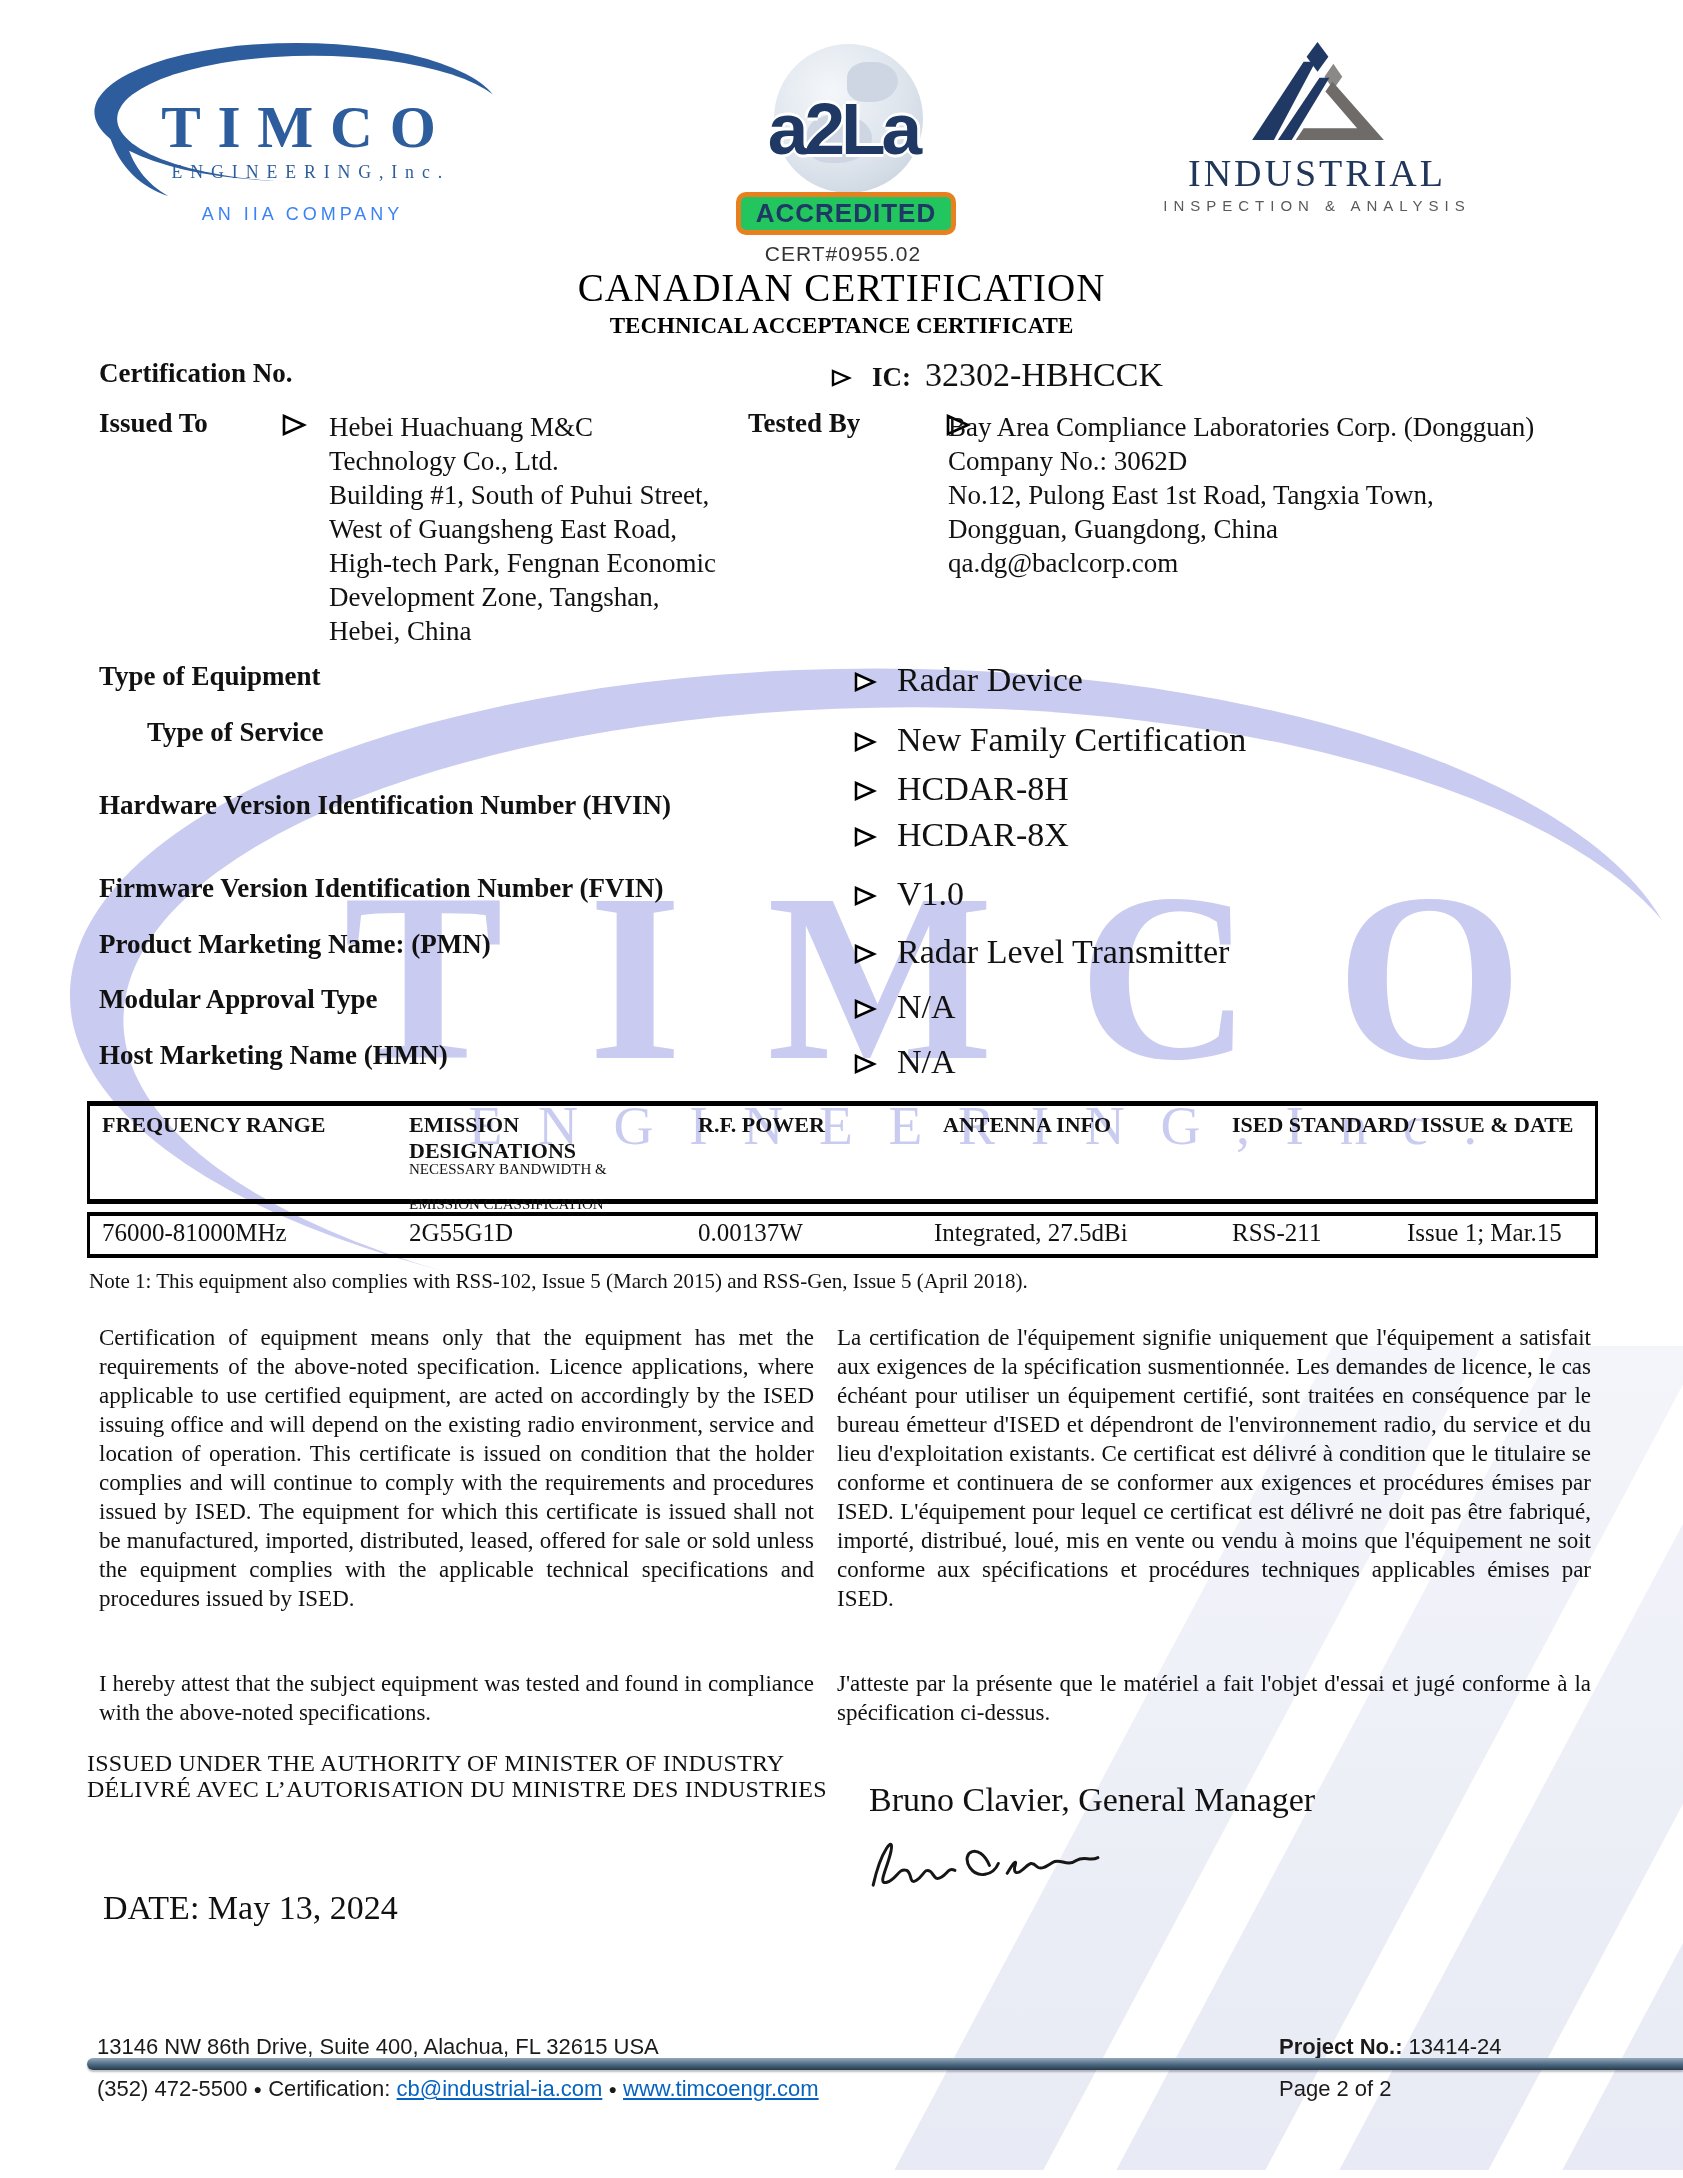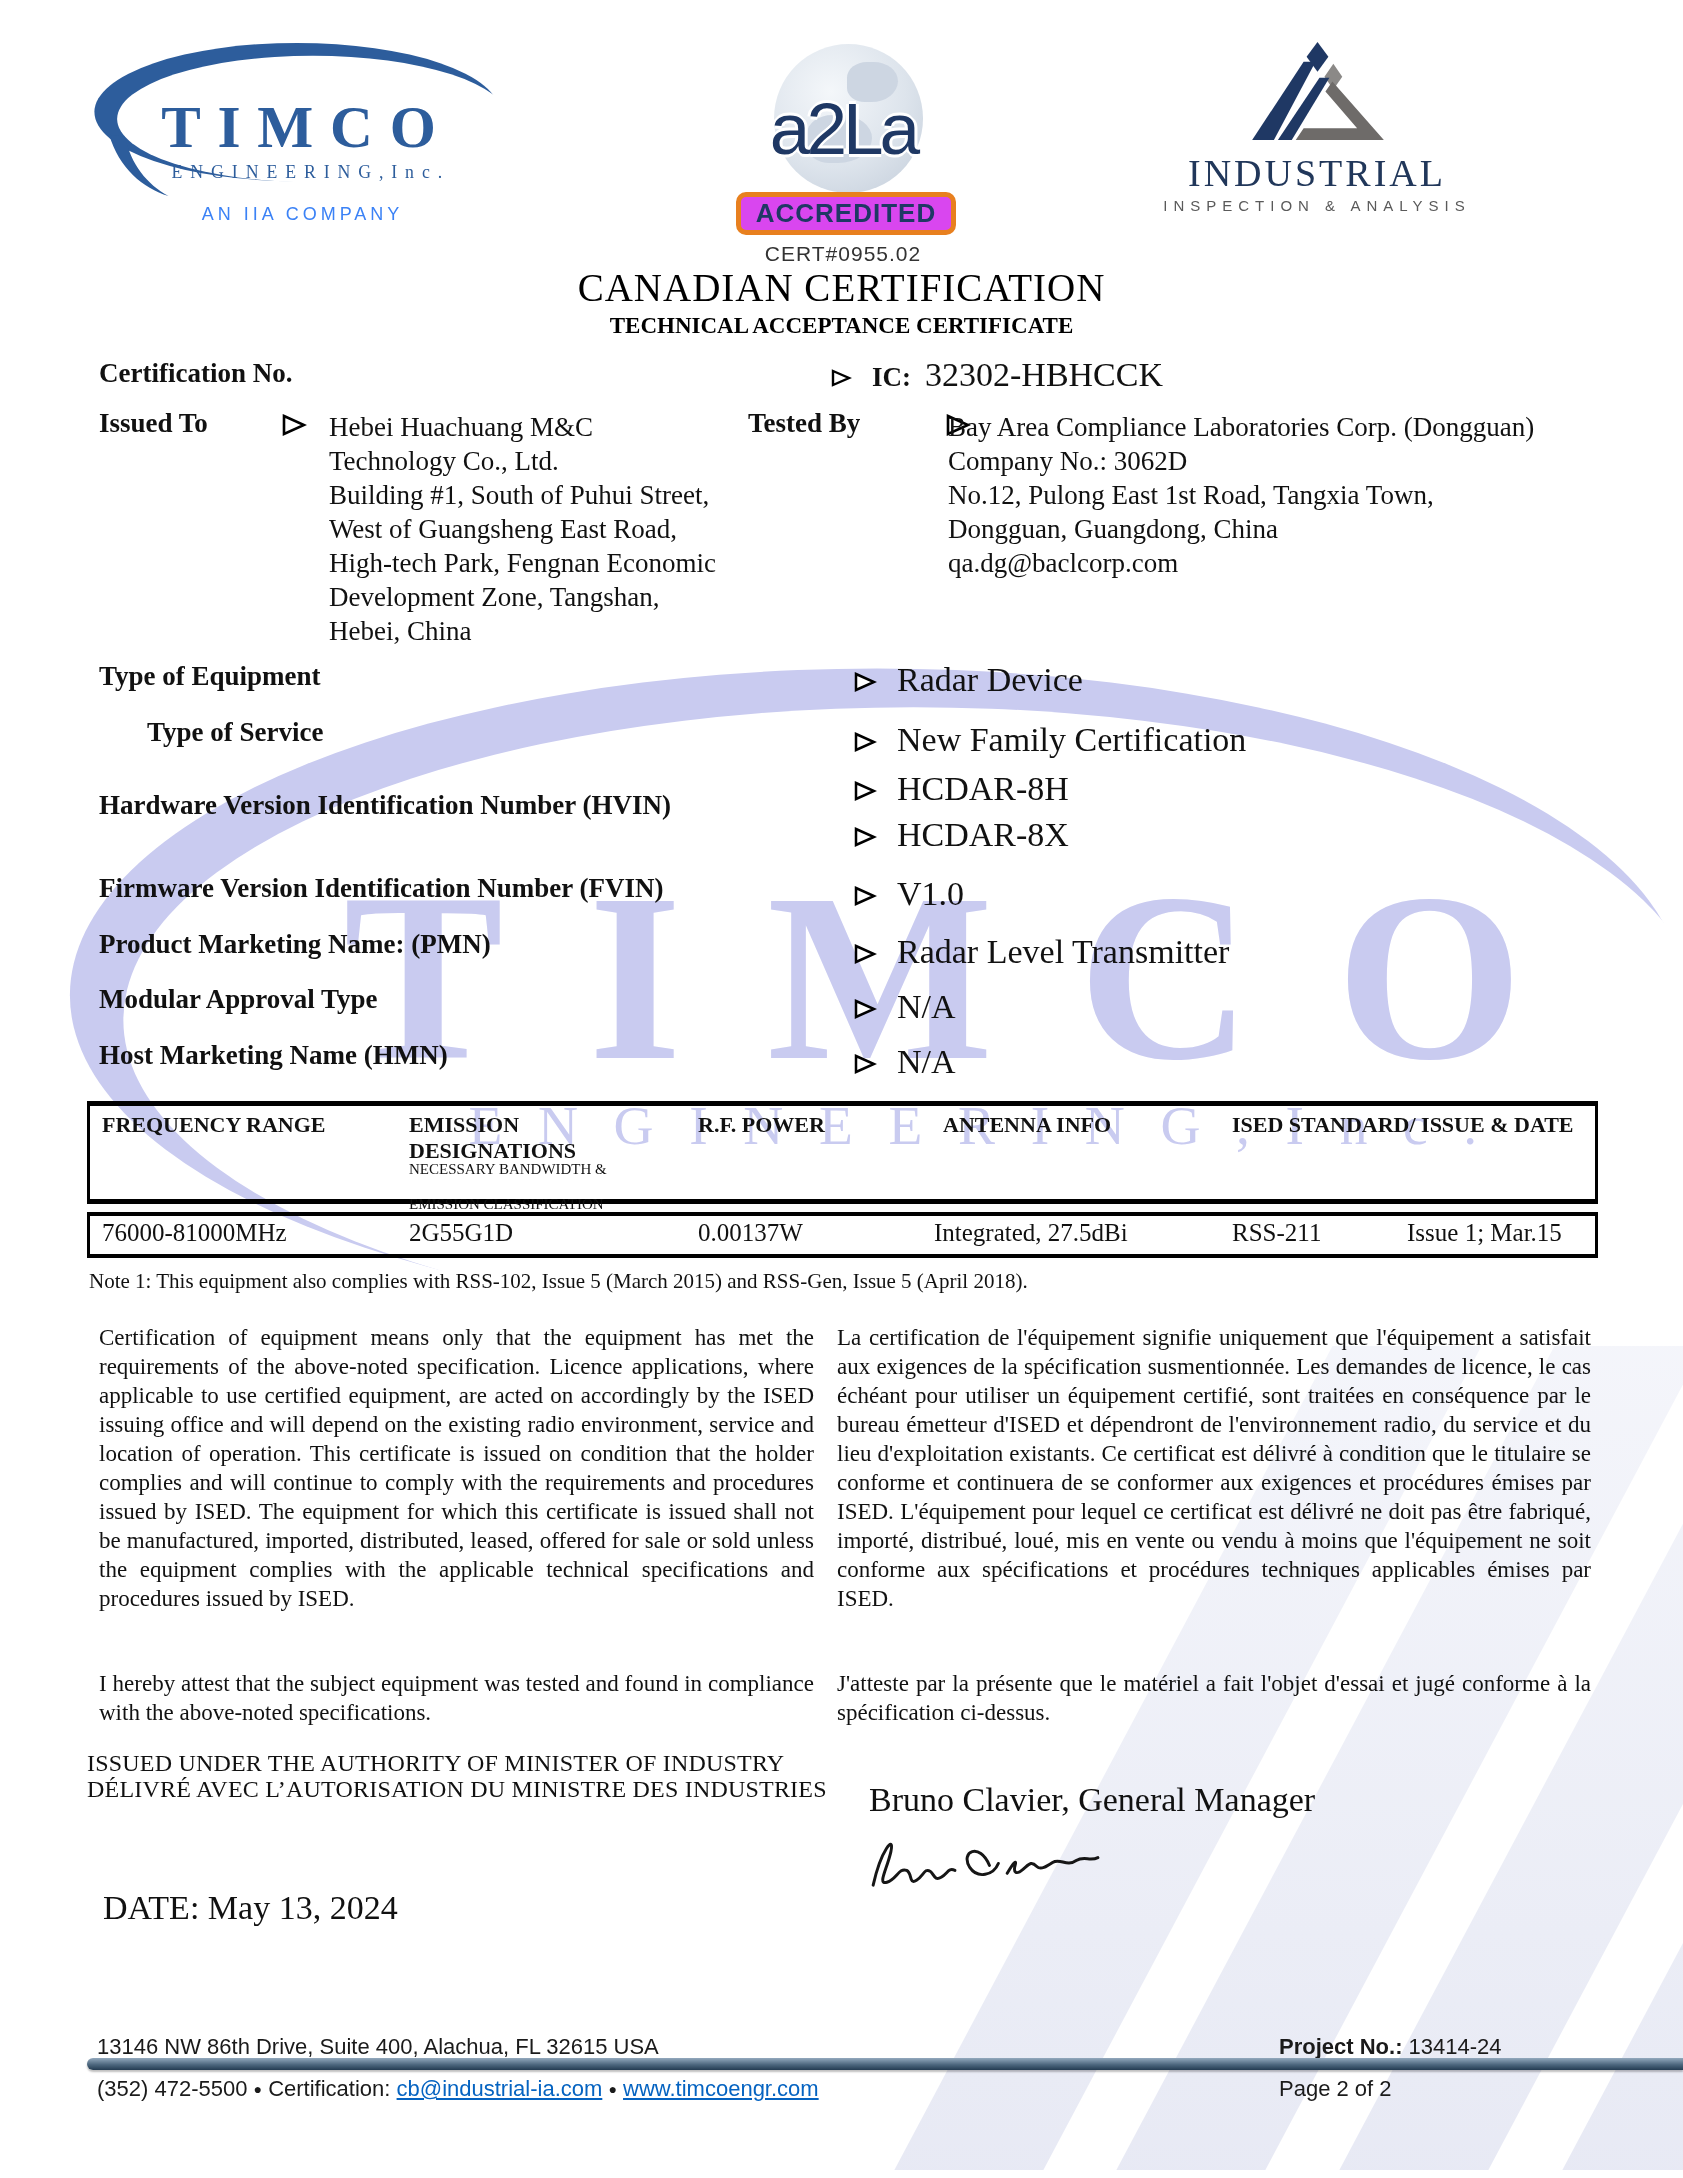--- a/index.html
+++ b/index.html
@@ -15,23 +15,23 @@
   .watermark{position:absolute;z-index:1;left:40px;top:624px;width:1624px;height:693px;}
   
   .timco-logo{left:91px;top:38px;width:412px;height:168px;}
   .timco-tagline{left:149px;top:204px;width:307px;text-align:center;
      font-family:"Liberation Sans",sans-serif;font-size:18px;letter-spacing:4px;color:#3b82f6;}
   .a2la{left:728px;top:36px;width:230px;text-align:center;}
   .a2la-globe{position:absolute;left:46px;top:8px;width:149px;height:149px;border-radius:50%;
      background:radial-gradient(circle at 38% 32%,#f4f7fa 0%,#dde4ec 55%,#c2ccd9 100%);}
   .a2la-blob{position:absolute;background:#cdd6e2;border-radius:45% 55% 60% 40%;}
   .a2la-mark{position:absolute;left:6px;top:51px;width:218px;
-     font-family:"Liberation Sans",sans-serif;font-weight:normal;font-size:73px;color:#1f3864;
+     font-family:"Liberation Sans",sans-serif;font-weight:bold;font-size:73px;color:#1f3864;
      text-shadow:-3px 0 0 #fff,3px 0 0 #fff,0 -3px 0 #fff,0 3px 0 #fff;letter-spacing:-4px;}
-  .a2la-box{position:absolute;left:8px;top:156px;width:198px;padding:1px 6px;background:#d946ef;
+  .a2la-box{position:absolute;left:8px;top:156px;width:198px;padding:1px 6px;background:#22c55e;
      border:5px solid #e8801f;border-radius:10px;font-family:"Liberation Sans",sans-serif;
      font-weight:bold;font-size:26px;color:#1f3864;letter-spacing:1px;}
   .a2la-cert{position:absolute;left:0px;top:206px;width:230px;text-align:center;
      font-family:"Liberation Sans",sans-serif;font-size:21px;color:#333;letter-spacing:1px;}
   .iia{left:1129px;top:40px;width:376px;text-align:center;}
   .iia-name{font-size:38px;letter-spacing:3px;color:#21375a;margin-top:4px;}
   .iia-sub{font-family:"Liberation Sans",sans-serif;font-size:15px;letter-spacing:6px;color:#5a5a5a;margin-top:2px;}
   
   .title-main{left:0;top:265px;width:1683px;text-align:center;font-size:39px;letter-spacing:1px;color:#000;}
   .title-sub{left:0;top:313px;width:1683px;text-align:center;font-size:23px;font-weight:bold;color:#000;}

